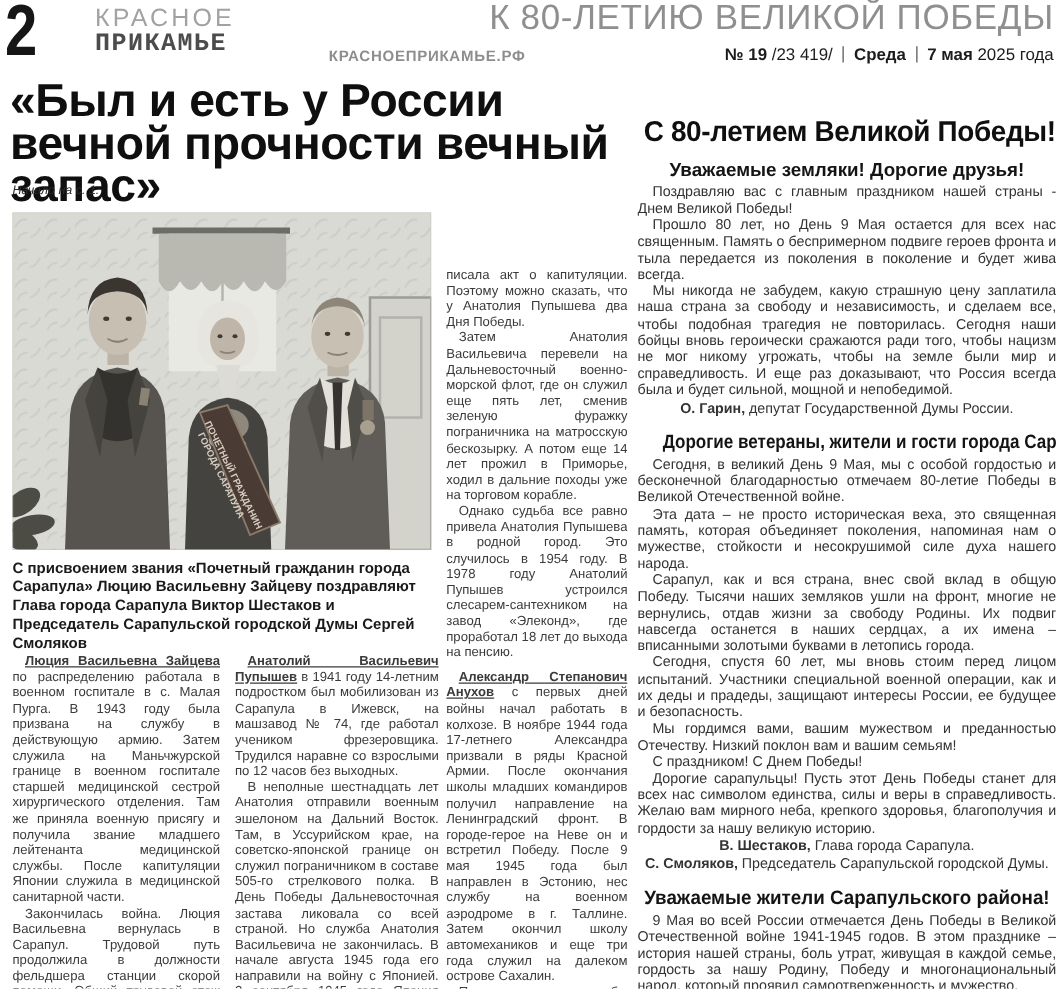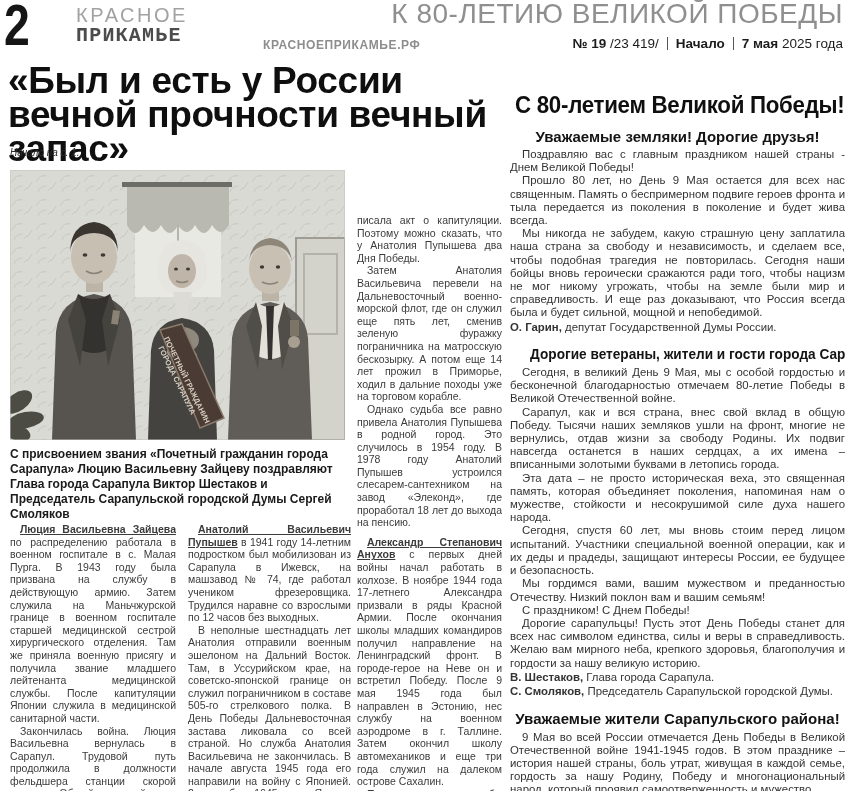--- a/index.html
+++ b/index.html
@@ -48,41 +48,41 @@
   .r-title { text-align:center; font-size:23px; font-weight:800; color:#0f0f0f;
              letter-spacing:-.3px; white-space:nowrap; transform:scaleX(.97);
              transform-origin:center; margin-bottom:9px; }
   .r-sub { text-align:center; font-size:15px; font-weight:800; color:#141414; margin-bottom:3px; }
   .r-head { text-align:center; font-size:15.5px; font-weight:800; color:#141414;
             white-space:nowrap; transform:scaleX(.88); transform-origin:center;
             margin:11px 0 3px; }
   .r-head.h3 { transform:scaleX(.97); }
   .rp { font-size:11.4px; line-height:13.2px; text-align:justify; color:#333;
         text-indent:12px; }
-  .sig { font-size:11.4px; line-height:13.4px; text-align:left; color:#333; margin-top:1px; }
+  .sig { font-size:11.4px; line-height:13.4px; text-align:center; color:#333; margin-top:1px; }
   .sig .sname { font-weight:800; }
 </style>
 </head>
 <body>
 
 <div id="page">
 
   <div class="page-num">2</div>
 
   <div class="logo">
     <div class="l1">КРАСНОЕ</div>
     <div class="l2">ПРИКАМЬЕ</div>
   </div>
 
   <div class="website">КРАСНОЕПРИКАМЬЕ.РФ</div>
 
   <div class="banner-title">К 80-ЛЕТИЮ ВЕЛИКОЙ ПОБЕДЫ</div>
 
   <div class="issue-line">
-    <b>№ 19</b><span> /23 419/</span><span class="vbar"></span><b>Начало</b><span class="vbar"></span><b>7 мая</b><span> 2025 года</span>
+    <b>№ 19</b><span> /23 419/</span><span class="vbar"></span><b>Среда</b><span class="vbar"></span><b>7 мая</b><span> 2025 года</span>
   </div>
 
   <div class="headline">«Был и есть у России
 вечной прочности вечный запас»</div>
   <div class="note">Начало на с. 1.</div>
 
   <div class="photo-box">
     <svg width="335" height="270" viewBox="0 0 335 270" xmlns="http://www.w3.org/2000/svg">
       <defs>
         <pattern id="wp" width="24" height="24" patternUnits="userSpaceOnUse">
@@ -188,22 +188,22 @@
 
     <div class="r-title">С 80-летием Великой Победы!</div>
     <div class="r-sub">Уважаемые земляки! Дорогие друзья!</div>
     <p class="rp">Поздравляю вас с главным праздником нашей страны - Днем Великой Победы!</p>
     <p class="rp">Прошло 80 лет, но День 9 Мая остается для всех нас священным. Память о беспримерном подвиге героев фронта и тыла передается из поколения в поколение и будет жива всегда.</p>
     <p class="rp">Мы никогда не забудем, какую страшную цену заплатила наша страна за свободу и независимость, и сделаем все, чтобы подобная трагедия не повторилась. Сегодня наши бойцы вновь героически сражаются ради того, чтобы нацизм не мог никому угрожать, чтобы на земле были мир и справедливость. И еще раз доказывают, что Россия всегда была и будет сильной, мощной и непобедимой.</p>
     <p class="sig"><span class="sname">О. Гарин,</span><span> депутат Государственной Думы России.</span></p>
 
     <div class="r-head">Дорогие ветераны, жители и гости города Сарапула!</div>
     <p class="rp">Сегодня, в великий День 9 Мая, мы с особой гордостью и бесконечной благодарностью отмечаем 80-летие Победы в Великой Отечественной войне.</p>
+    <p class="rp">Эта дата – не просто историческая веха, это священная память, которая объединяет поколения, напоминая нам о мужестве, стойкости и несокрушимой силе духа нашего народа.</p>
     <p class="rp">Сарапул, как и вся страна, внес свой вклад в общую Победу. Тысячи наших земляков ушли на фронт, многие не вернулись, отдав жизни за свободу Родины. Их подвиг навсегда останется в наших сердцах, а их имена – вписанными золотыми буквами в летопись города.</p>
-    <p class="rp">Эта дата – не просто историческая веха, это священная память, которая объединяет поколения, напоминая нам о мужестве, стойкости и несокрушимой силе духа нашего народа.</p>
     <p class="rp">Сегодня, спустя 60 лет, мы вновь стоим перед лицом испытаний. Участники специальной военной операции, как и их деды и прадеды, защищают интересы России, ее будущее и безопасность.</p>
     <p class="rp">Мы гордимся вами, вашим мужеством и преданностью Отечеству. Низкий поклон вам и вашим семьям!</p>
     <p class="rp">С праздником! С Днем Победы!</p>
     <p class="rp">Дорогие сарапульцы! Пусть этот День Победы станет для всех нас символом единства, силы и веры в справедливость. Желаю вам мирного неба, крепкого здоровья, благополучия и гордости за нашу великую историю.</p>
     <p class="sig"><span class="sname">В. Шестаков,</span><span> Глава города Сарапула.</span></p>
     <p class="sig"><span class="sname">С. Смоляков,</span><span> Председатель Сарапульской городской Думы.</span></p>
 
     <div class="r-head h3">Уважаемые жители Сарапульского района!</div>
     <p class="rp">9 Мая во всей России отмечается День Победы в Великой Отечественной войне 1941-1945 годов. В этом празднике – история нашей страны, боль утрат, живущая в каждой семье, гордость за нашу Родину, Победу и многонациональный народ, который проявил самоотверженность и мужество.</p>
 

